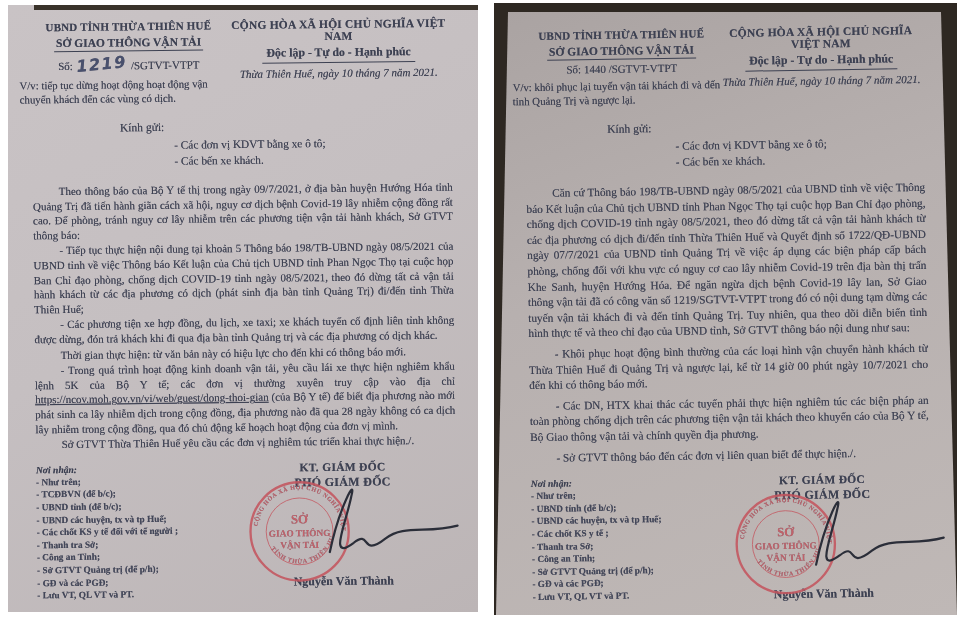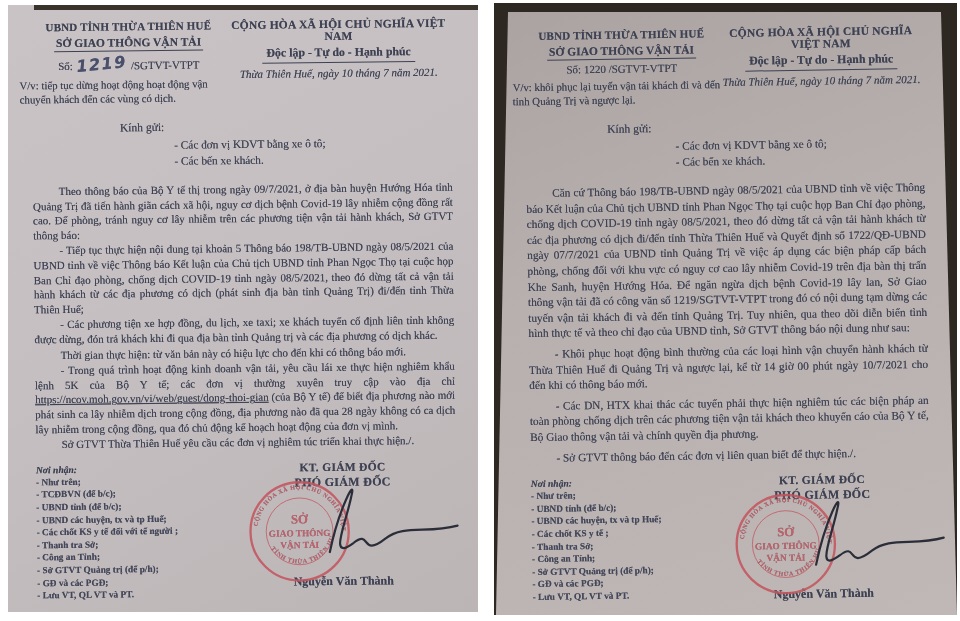--- a/index.html
+++ b/index.html
@@ -138,21 +138,21 @@
 
 <div class="photo photo-right">
   <div class="paper-right"></div>
   <div class="doc-content right">
     <div class="hdr">
       <div class="hdr-org">
         <div class="org1">UBND TỈNH THỪA THIÊN HUẾ</div>
         <div><span class="org2">SỞ GIAO THÔNG VẬN TẢI</span></div>
         <div class="numline">
           <span>Số:</span>
-          <span>1220</span>
+          <span>1440</span>
           <span>/SGTVT-VTPT</span>
         </div>
         <div class="subject">V/v: khôi phục lại tuyến vận tải khách đi và đến tỉnh Quảng  Trị và ngược lại.</div>
       </div>
       <div class="hdr-nat">
         <div class="nat1">CỘNG HÒA XÃ HỘI CHỦ NGHĨA VIỆT NAM</div>
         <div><span class="nat2">Độc lập - Tự do - Hạnh phúc</span></div>
         <div class="dateline">Thừa Thiên Huế,  ngày  10  tháng  7  năm 2021.</div>
       </div>
     </div>

